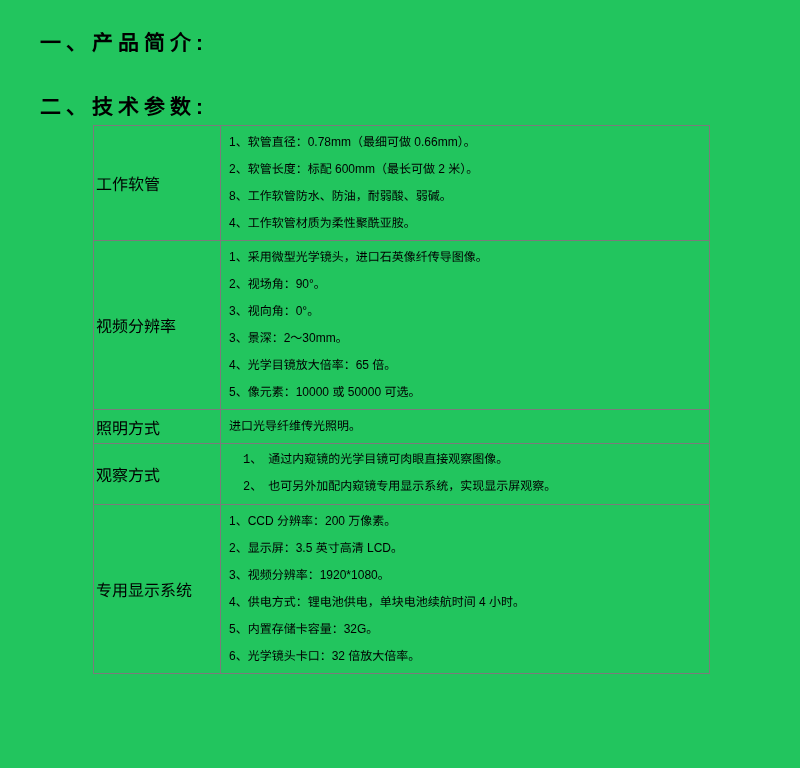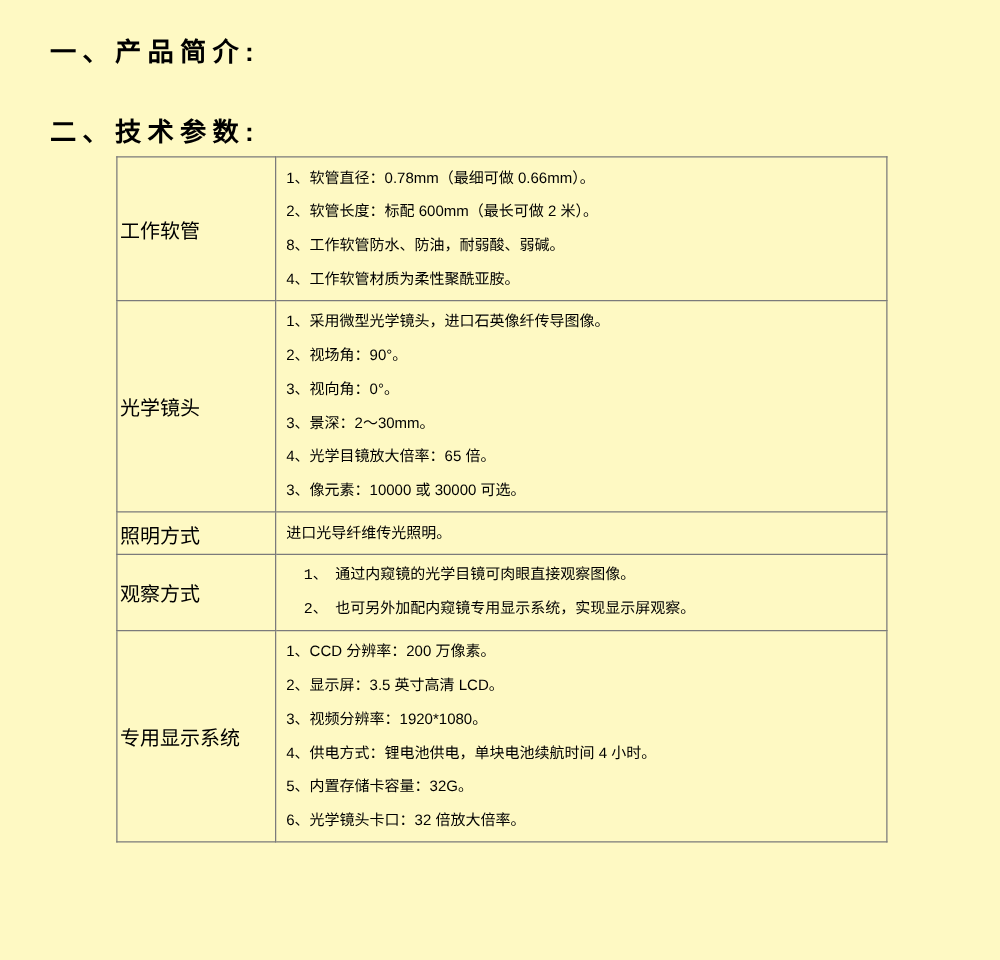--- a/index.html
+++ b/index.html
@@ -6,21 +6,21 @@
     margin: 0;
     padding: 0;
     background: #ffffff;
     font-family: "Liberation Sans", "DejaVu Sans", sans-serif;
     color: #000000;
   }
   .page {
     position: relative;
     width: 800px;
     height: 768px;
-    background: #fef9c3;
+    background: #22c55e;
     overflow: hidden;
   }
   .doc {
     padding: 30px 35px 0 40px;
   }
   .sec-heading {
     font-size: 21px;
     font-weight: 700;
     letter-spacing: 5px;
     line-height: 26px;
@@ -88,28 +88,28 @@
           <tr>
             <td class="label-cell">工作软管</td>
             <td class="content-cell">
               <div class="spec-line">1、软管直径：0.78mm（最细可做 0.66mm）。</div>
               <div class="spec-line">2、软管长度：标配 600mm（最长可做 2 米）。</div>
               <div class="spec-line">8、工作软管防水、防油，耐弱酸、弱碱。</div>
               <div class="spec-line">4、工作软管材质为柔性聚酰亚胺。</div>
             </td>
           </tr>
           <tr>
-            <td class="label-cell">光学镜头</td>
+            <td class="label-cell">视频分辨率</td>
             <td class="content-cell">
               <div class="spec-line">1、采用微型光学镜头，进口石英像纤传导图像。</div>
               <div class="spec-line">2、视场角：90°。</div>
               <div class="spec-line">3、视向角：0°。</div>
               <div class="spec-line">3、景深：2～30mm。</div>
               <div class="spec-line">4、光学目镜放大倍率：65 倍。</div>
-              <div class="spec-line">3、像元素：10000 或 30000 可选。</div>
+              <div class="spec-line">5、像元素：10000 或 50000 可选。</div>
             </td>
           </tr>
           <tr>
             <td class="label-cell">照明方式</td>
             <td class="content-cell">
               <div class="spec-line">进口光导纤维传光照明。</div>
             </td>
           </tr>
           <tr class="indent">
             <td class="label-cell">观察方式</td>

